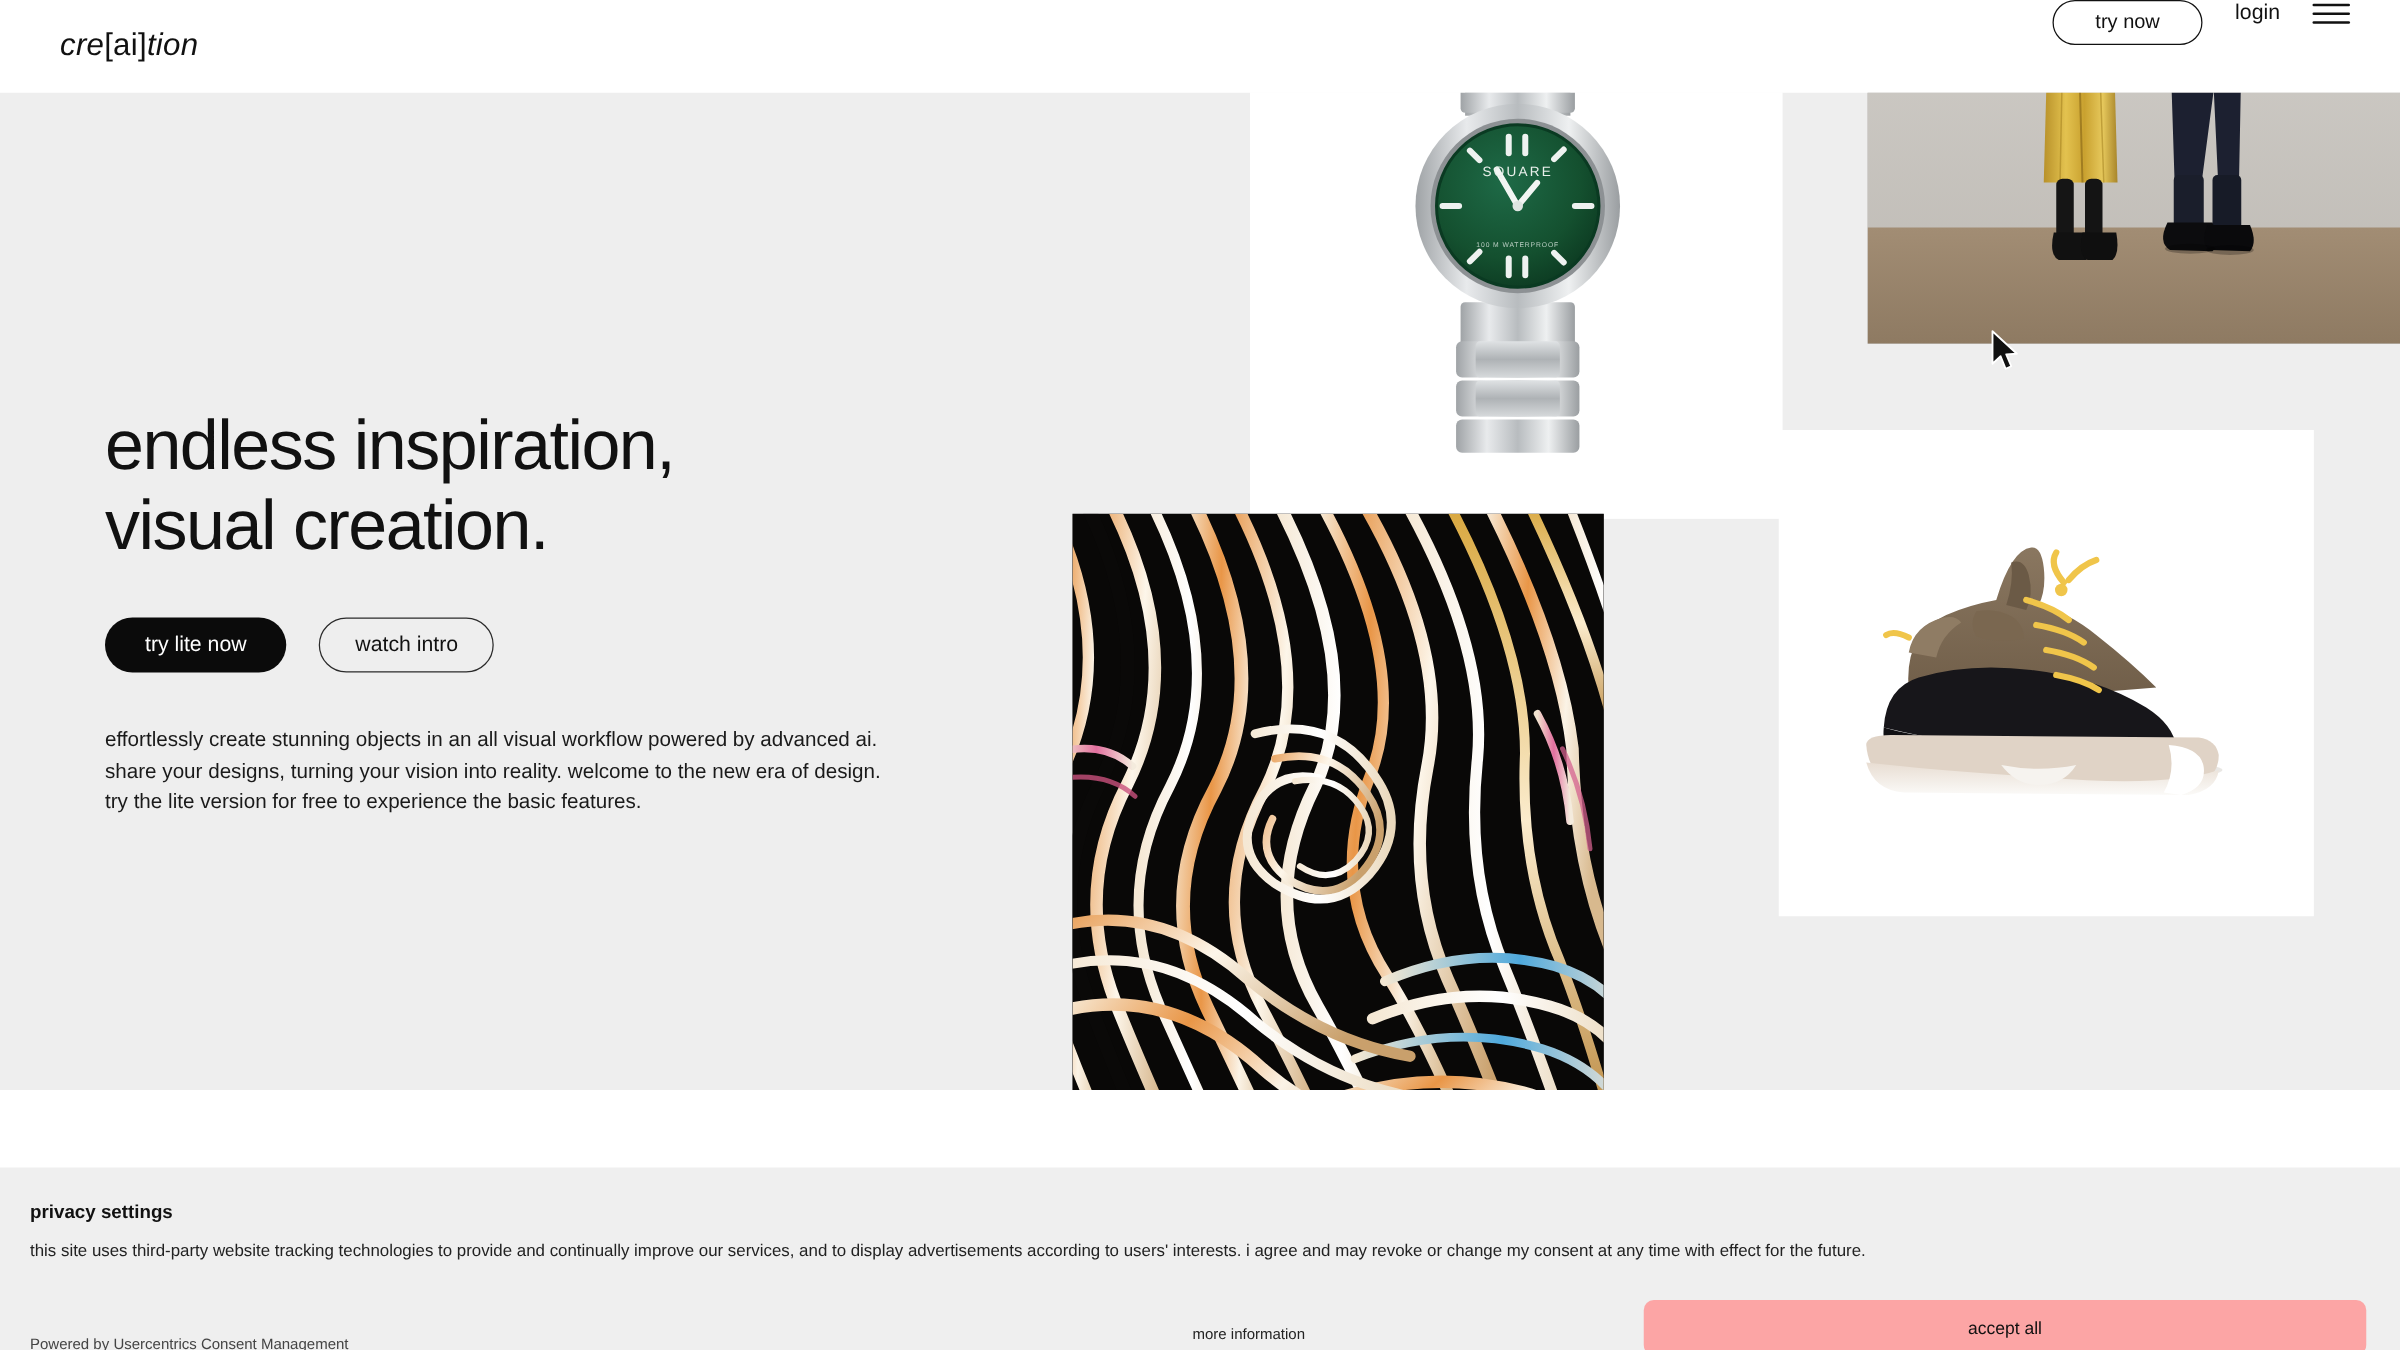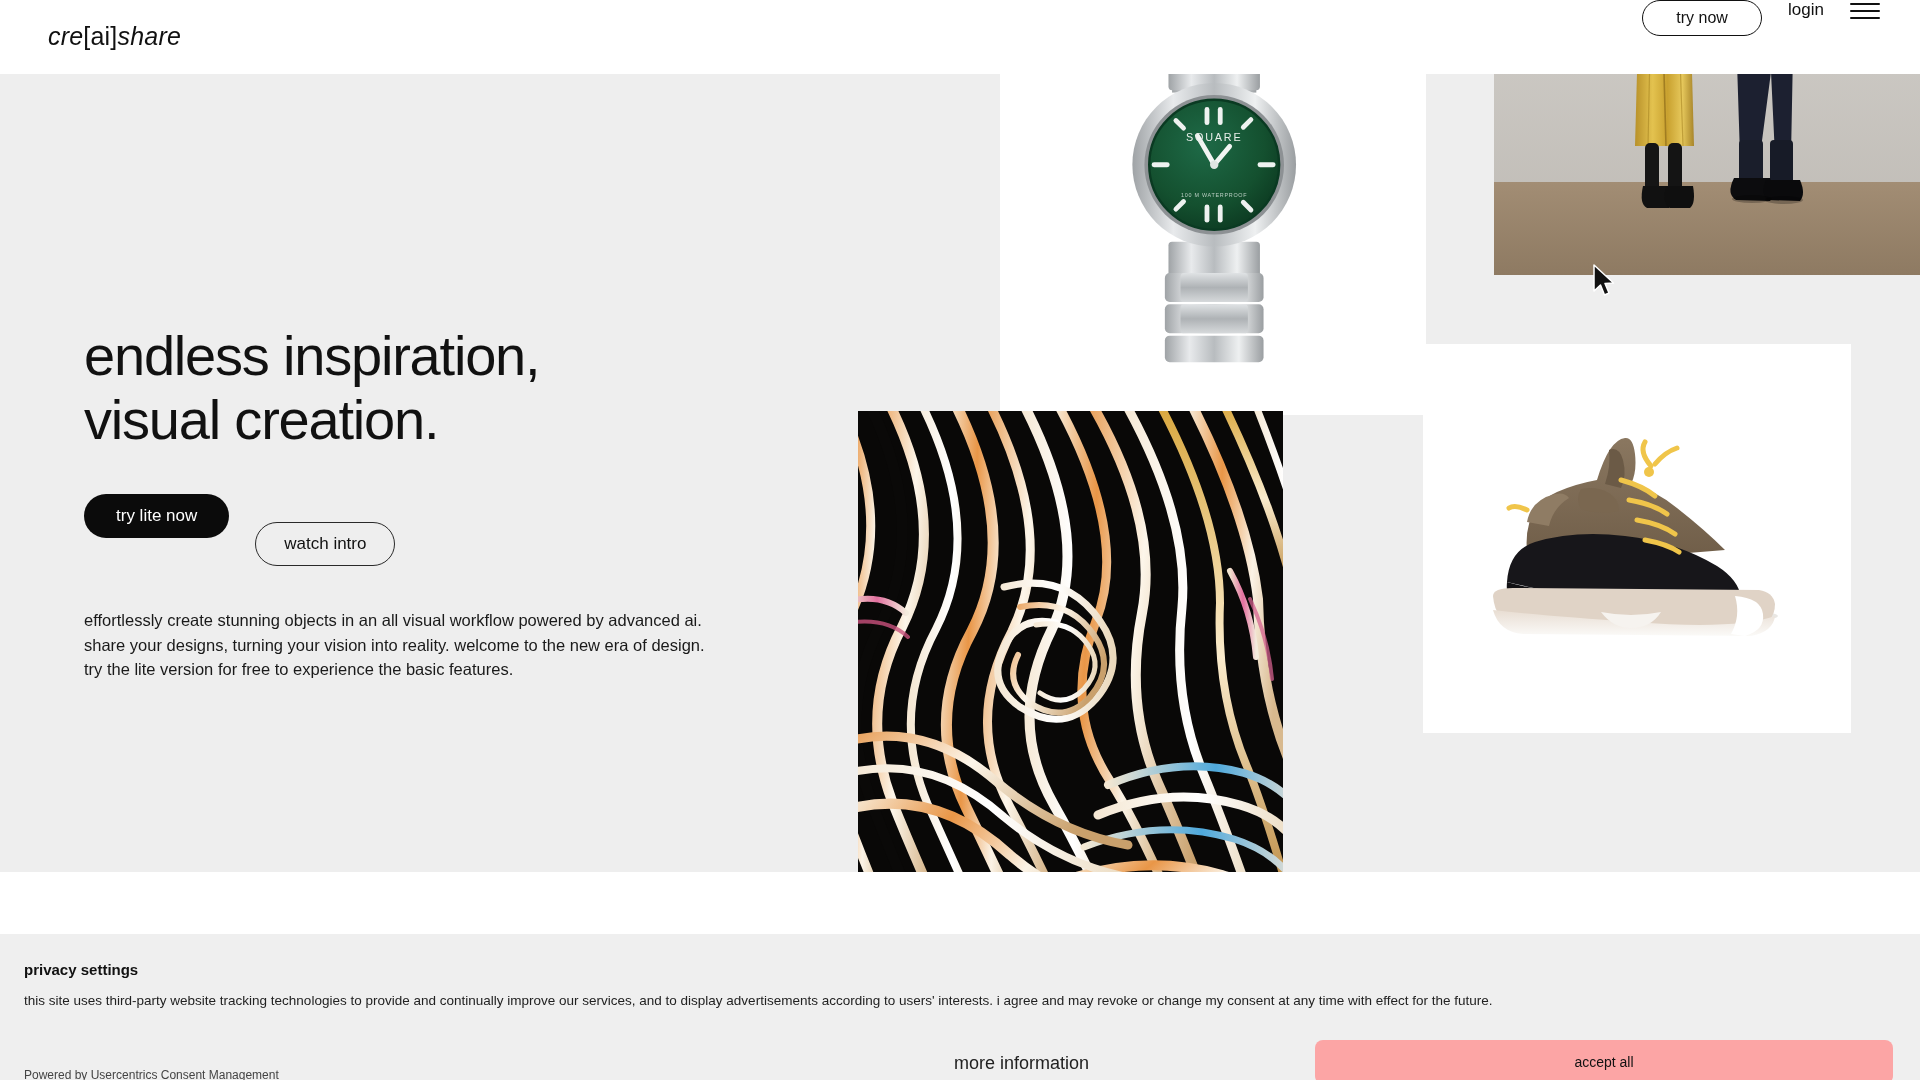--- a/index.html
+++ b/index.html
@@ -68,21 +68,21 @@
   .btn-primary {
     height: 44px; padding: 0 32px; border: none; border-radius: 999px;
     background: #0b0b0b; color: #ffffff; font-size: 17px;
     font-family: inherit; cursor: pointer;
     display: flex; align-items: center; justify-content: center; white-space: nowrap;
   }
   .btn-secondary {
     height: 44px; padding: 0 28px; border: 1.3px solid #2a2a2a; border-radius: 999px;
     background: transparent; color: #111111; font-size: 17px;
     font-family: inherit; cursor: pointer;
-    display: flex; align-items: center; justify-content: center; white-space: nowrap; margin-top: 28px;
+    display: flex; align-items: center; justify-content: center; white-space: nowrap;
   }
   .hero-desc {
     margin-top: 42px; font-size: 16.5px; line-height: 24.5px;
     color: #1a1a1a; max-width: 740px;
   }
   .hero-desc span { display: block; }
 
   
   .card { position: absolute; overflow: hidden; background: #ffffff; }
 
@@ -115,41 +115,41 @@
   .privacy-text {
     position: absolute; left: 24px; top: 58px; width: 1860px;
     font-size: 13.5px; line-height: 18px; color: #222222;
   }
   .powered {
     position: absolute; left: 24px; bottom: 14px;
     font-size: 12px; color: #444444;
   }
   .link-more {
     position: absolute; left: 954px; bottom: 22px;
-    font-size: 18px; color: #222222; cursor: pointer; white-space: nowrap;
+    font-size: 12px; color: #222222; cursor: pointer; white-space: nowrap;
   }
   .btn-accept {
     position: absolute; left: 1315px; bottom: 12px;
     width: 578px; height: 44px; border: none; border-radius: 8px;
     background: #fca5a5; color: #111111; font-size: 14px;
     font-family: inherit; cursor: pointer;
     display: flex; align-items: center; justify-content: center;
   }
 
   
   .cursor { position: absolute; left: 1592px; top: 264px; z-index: 90; pointer-events: none; }
 </style>
 </head>
 <body>
 
 <div id="page">
 
   <div class="header">
     <div class="logo">
-      <span class="lg-a">cre</span><span class="lg-b">[ai]</span><span class="lg-c">share</span>
+      <span class="lg-a">cre</span><span class="lg-b">[ai]</span><span class="lg-c">tion</span>
     </div>
 
     <div class="header-right">
       <button class="btn-trynow">try now</button>
       <a class="link-login">login</a>
       <div class="hamburger">
         <span></span>
         <span></span>
         <span></span>
       </div>

